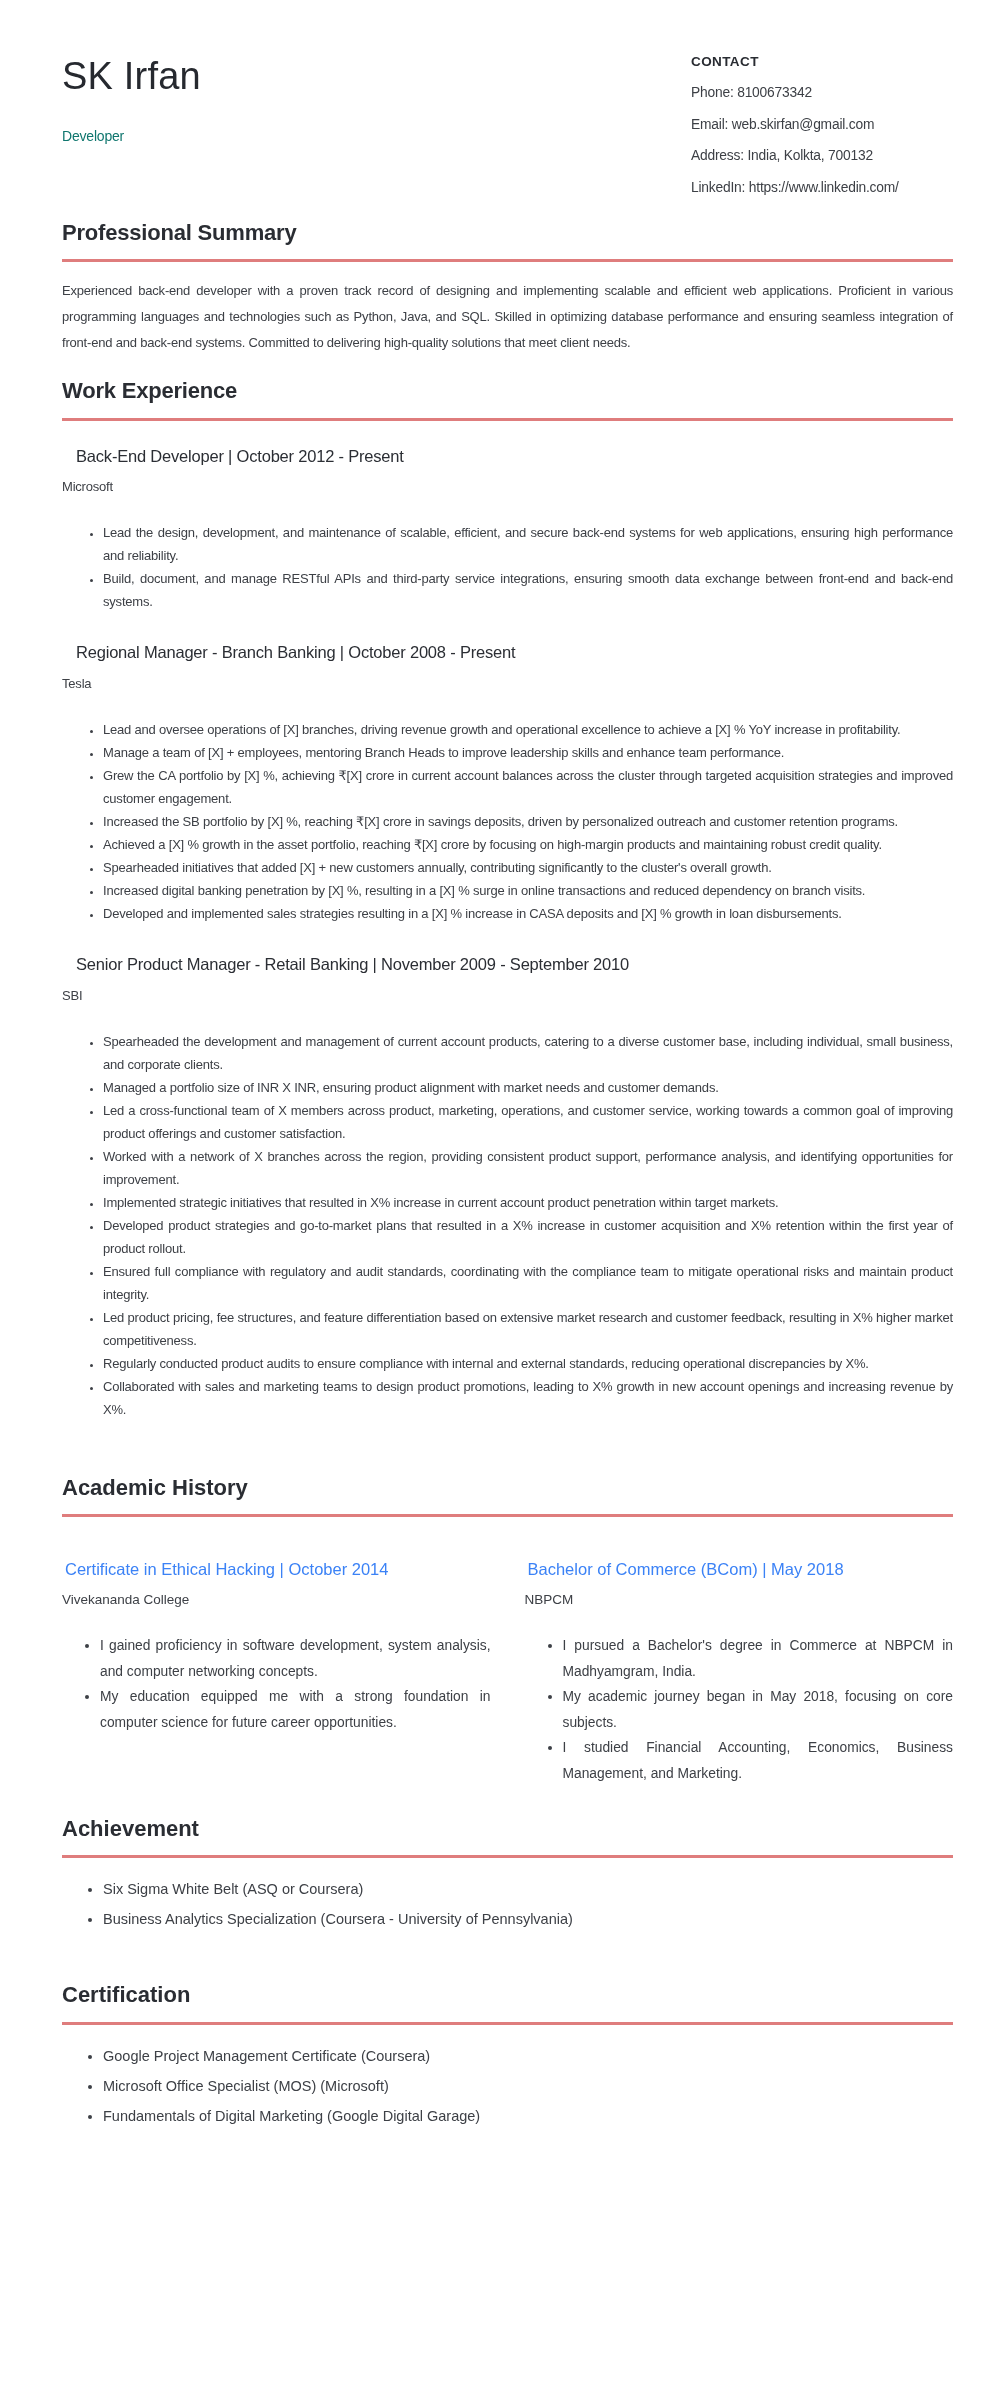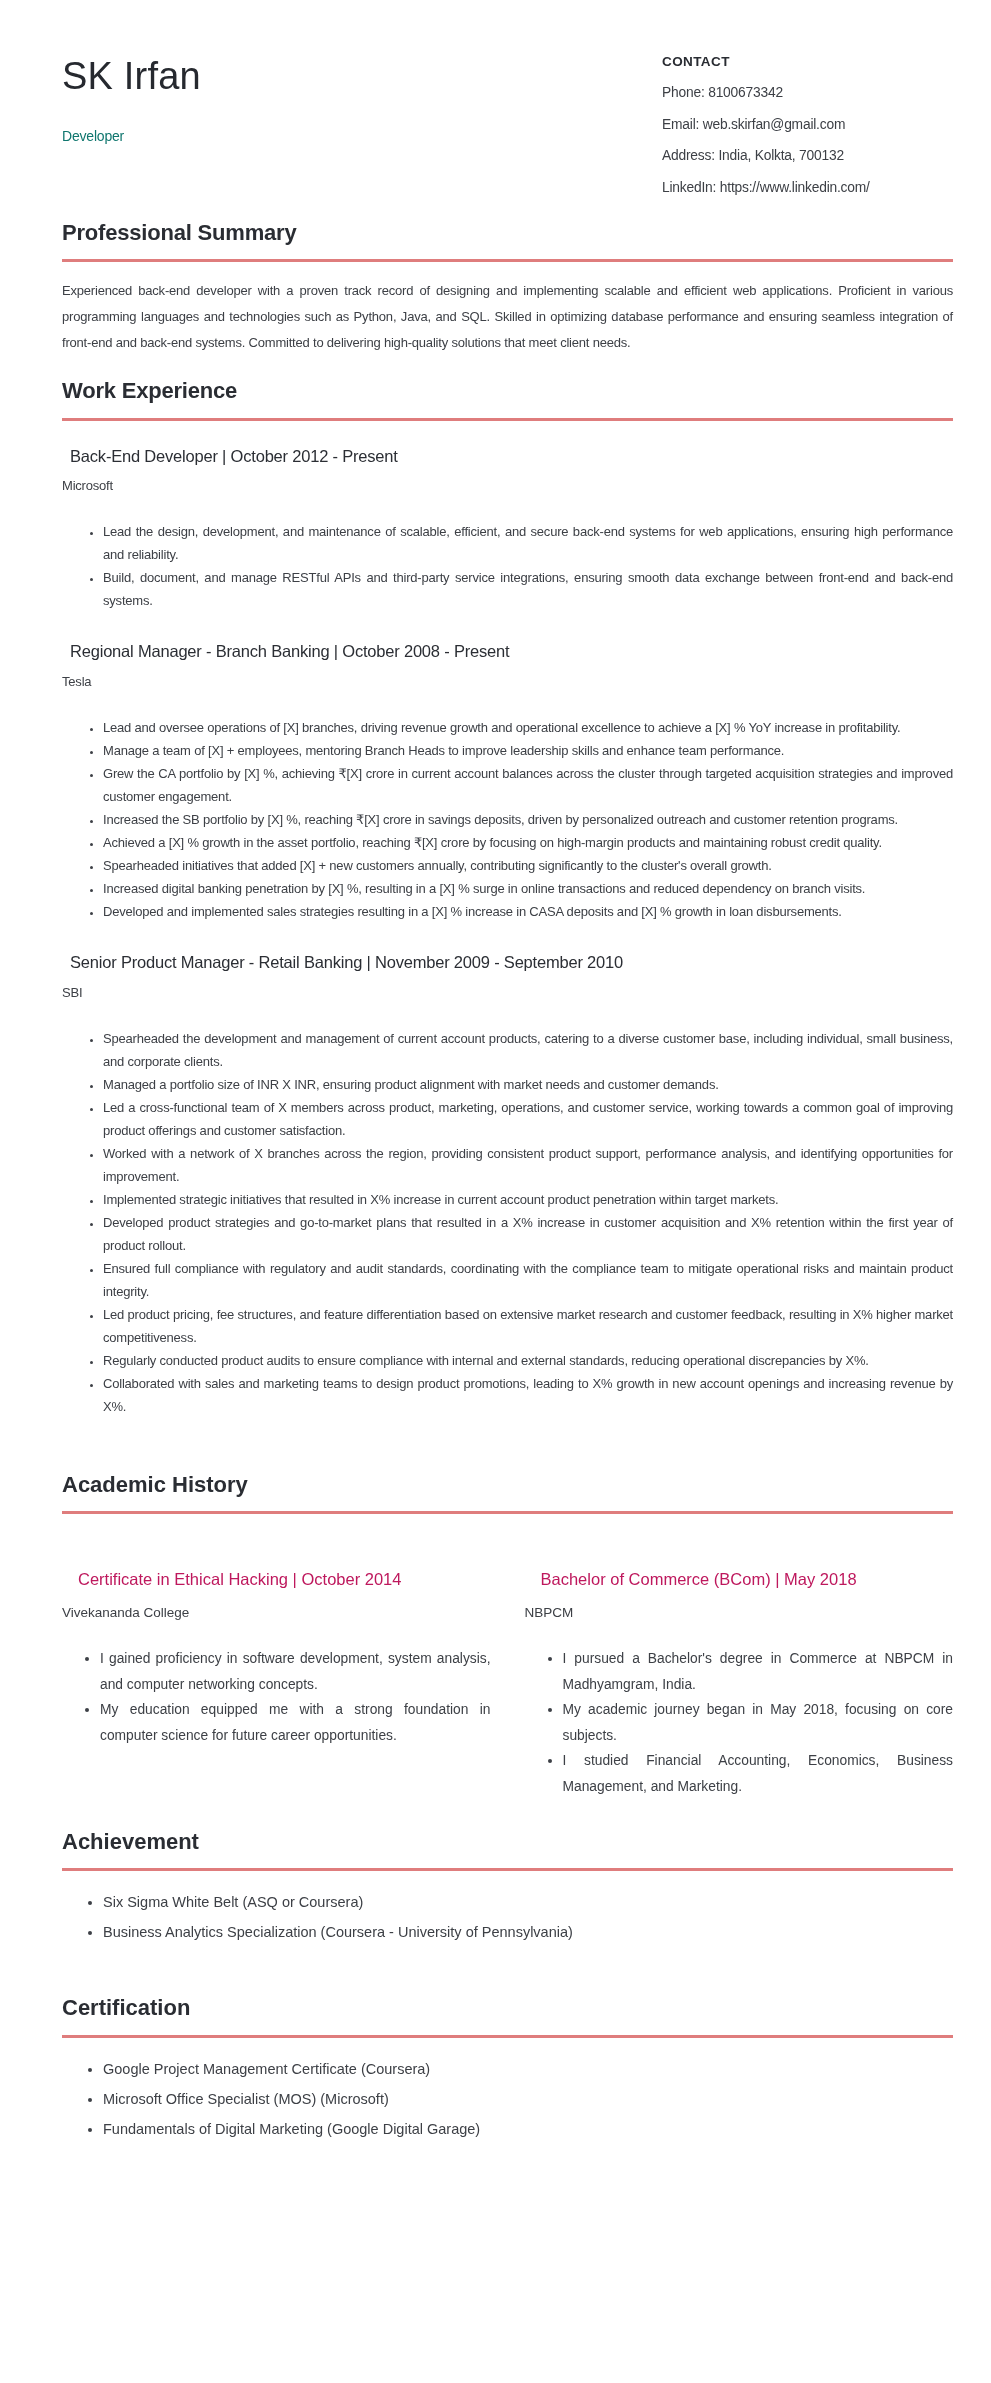--- a/index.html
+++ b/index.html
@@ -7,50 +7,50 @@
     width:991px;height:2383px;overflow:hidden;
     font-family:"Liberation Sans","DejaVu Sans",sans-serif;
     color:#3d4046;-webkit-font-smoothing:antialiased;
   }
   .page{position:relative;box-sizing:border-box;width:991px;height:1887px;
         padding:58px 38px 0 62px;}
 
   
   .name{margin:0;font-size:38px;line-height:0.95;font-weight:500;color:#26292f;letter-spacing:0.2px;}
   .person-title{margin-top:34px;font-size:14px;color:#0f766e;}
-  .contact{position:absolute;left:662px;top:55px;width:262px;}
+  .contact{position:absolute;left:691px;top:55px;width:262px;}
   .contact-heading{font-size:13.5px;font-weight:700;color:#292c32;letter-spacing:0.4px;line-height:14px;}
   .contact-line{margin-top:17px;font-size:13.8px;line-height:14.5px;color:#3d4046;}
 
   
   .section h2{margin:0;font-size:22px;font-weight:700;color:#2a2d33;line-height:1.15;}
   .rule{height:3px;background:#df7d7d;margin-top:14px;}
   .sec-summary{margin-top:76px;}
   .sec-work{margin-top:22px;}
   .sec-academic{margin-top:54px;}
   .sec-cert{margin-top:48px;}
   .sec-achv{margin-top:30px;}
 
   
   .narrow{letter-spacing:-0.2px;}
 
   .summary-text{margin:16px 0 3px;font-size:13px;line-height:26px;text-align:justify;}
 
   
   .job{margin-top:26px;}
   .job + .job{margin-top:30px;}
-  .job h3{margin:8px;font-size:16.5px;font-weight:400;color:#2b2e34;line-height:1.2;}
+  .job h3{margin:14px;font-size:16.5px;font-weight:400;color:#2b2e34;line-height:1.2;}
   .company{margin-top:13px;font-size:13px;line-height:13px;color:#3d4046;}
   ul.bullets{margin:28px 0 0;padding-left:41px;}
   ul.bullets li{font-size:13px;line-height:23px;text-align:justify;}
   ul.bullets li::marker{color:#3d4046;font-size:11px;}
 
   
   .academic-grid{display:grid;grid-template-columns:1fr 1fr;column-gap:34px;margin-top:40px;}
-  .edu h3{margin:16px;font-size:16.5px;font-weight:400;color:#be185d;line-height:1.2;}
+  .edu h3{margin:3px;font-size:16.5px;font-weight:400;color:#3b82f6;line-height:1.2;}
   .school{margin-top:13px;font-size:13.5px;line-height:14px;color:#3d4046;}
   ul.edu-bullets{margin:26px 0 0;padding-left:38px;}
   ul.edu-bullets li{font-size:13.8px;line-height:25.5px;text-align:justify;}
 
   
   ul.big-bullets{margin:16px 0 0;padding-left:41px;}
   ul.big-bullets li{font-size:14.5px;line-height:30px;}
 </style>
 </head>
 <body>

